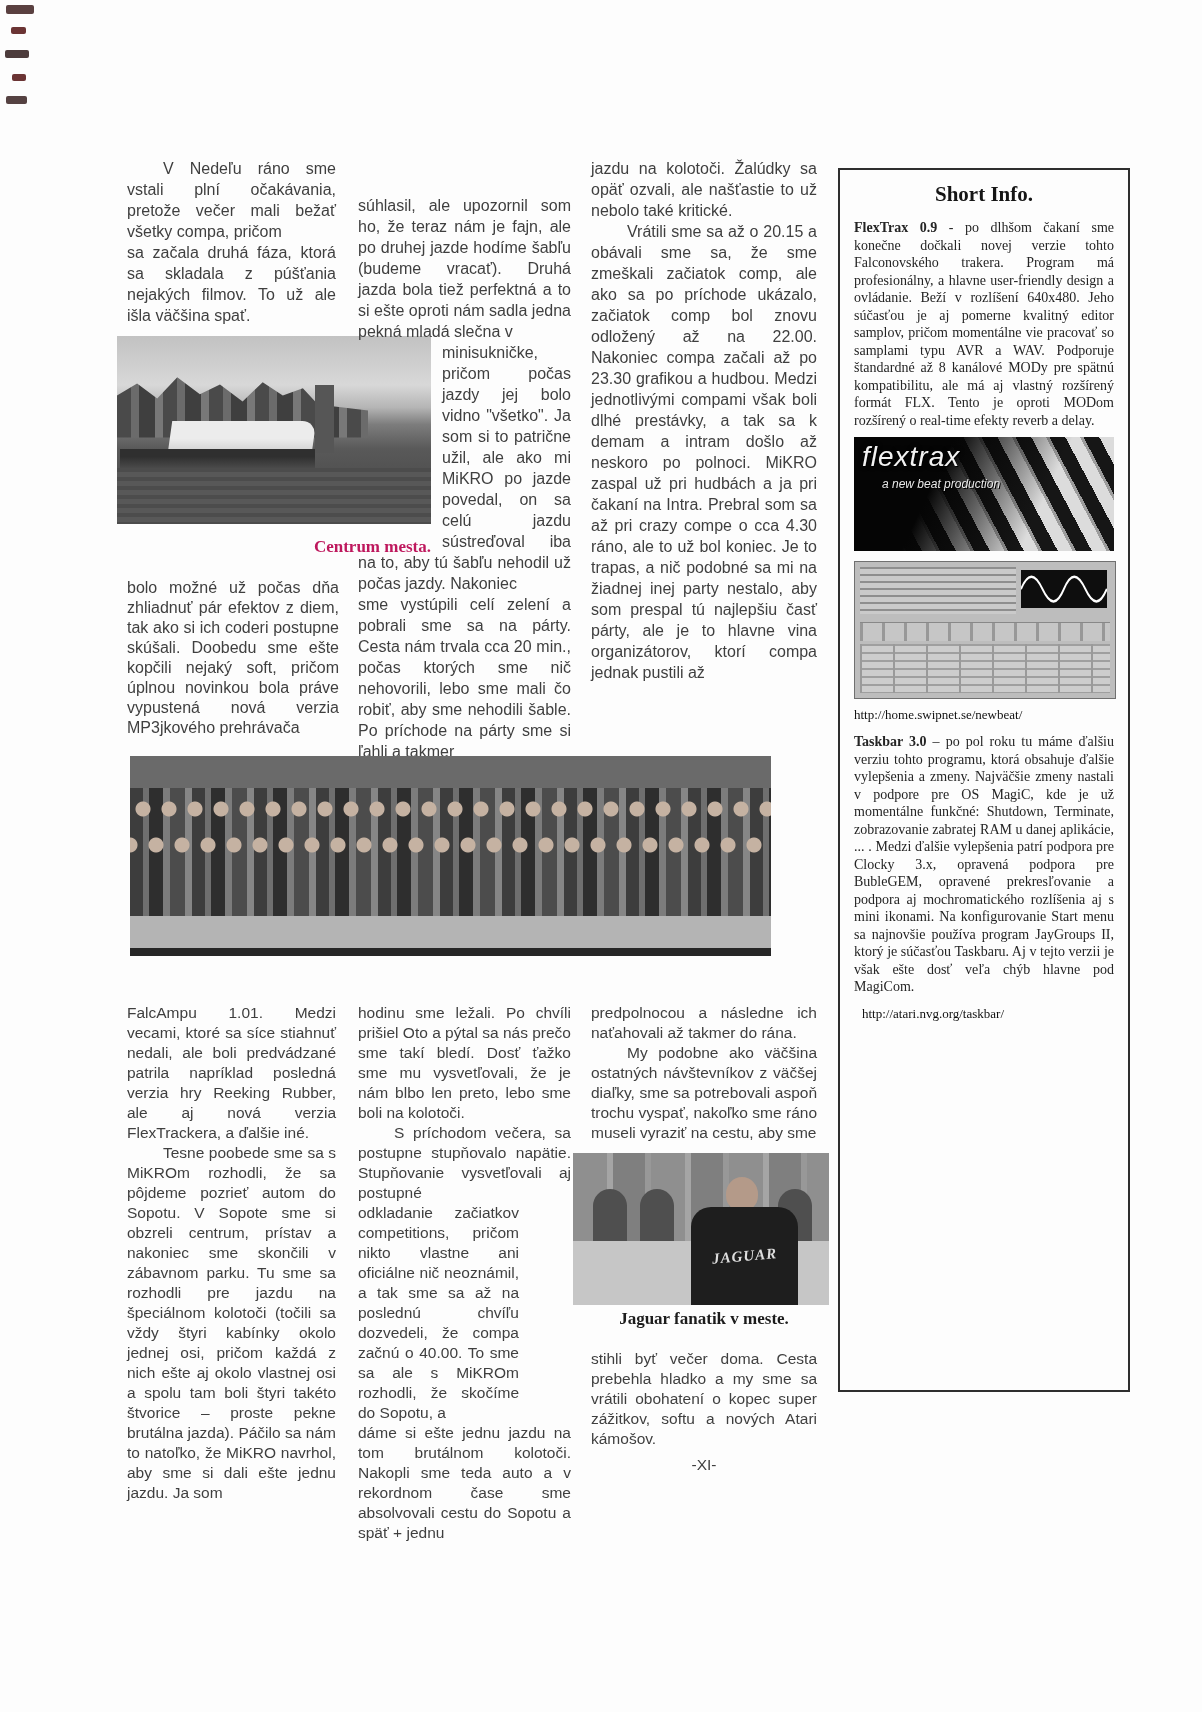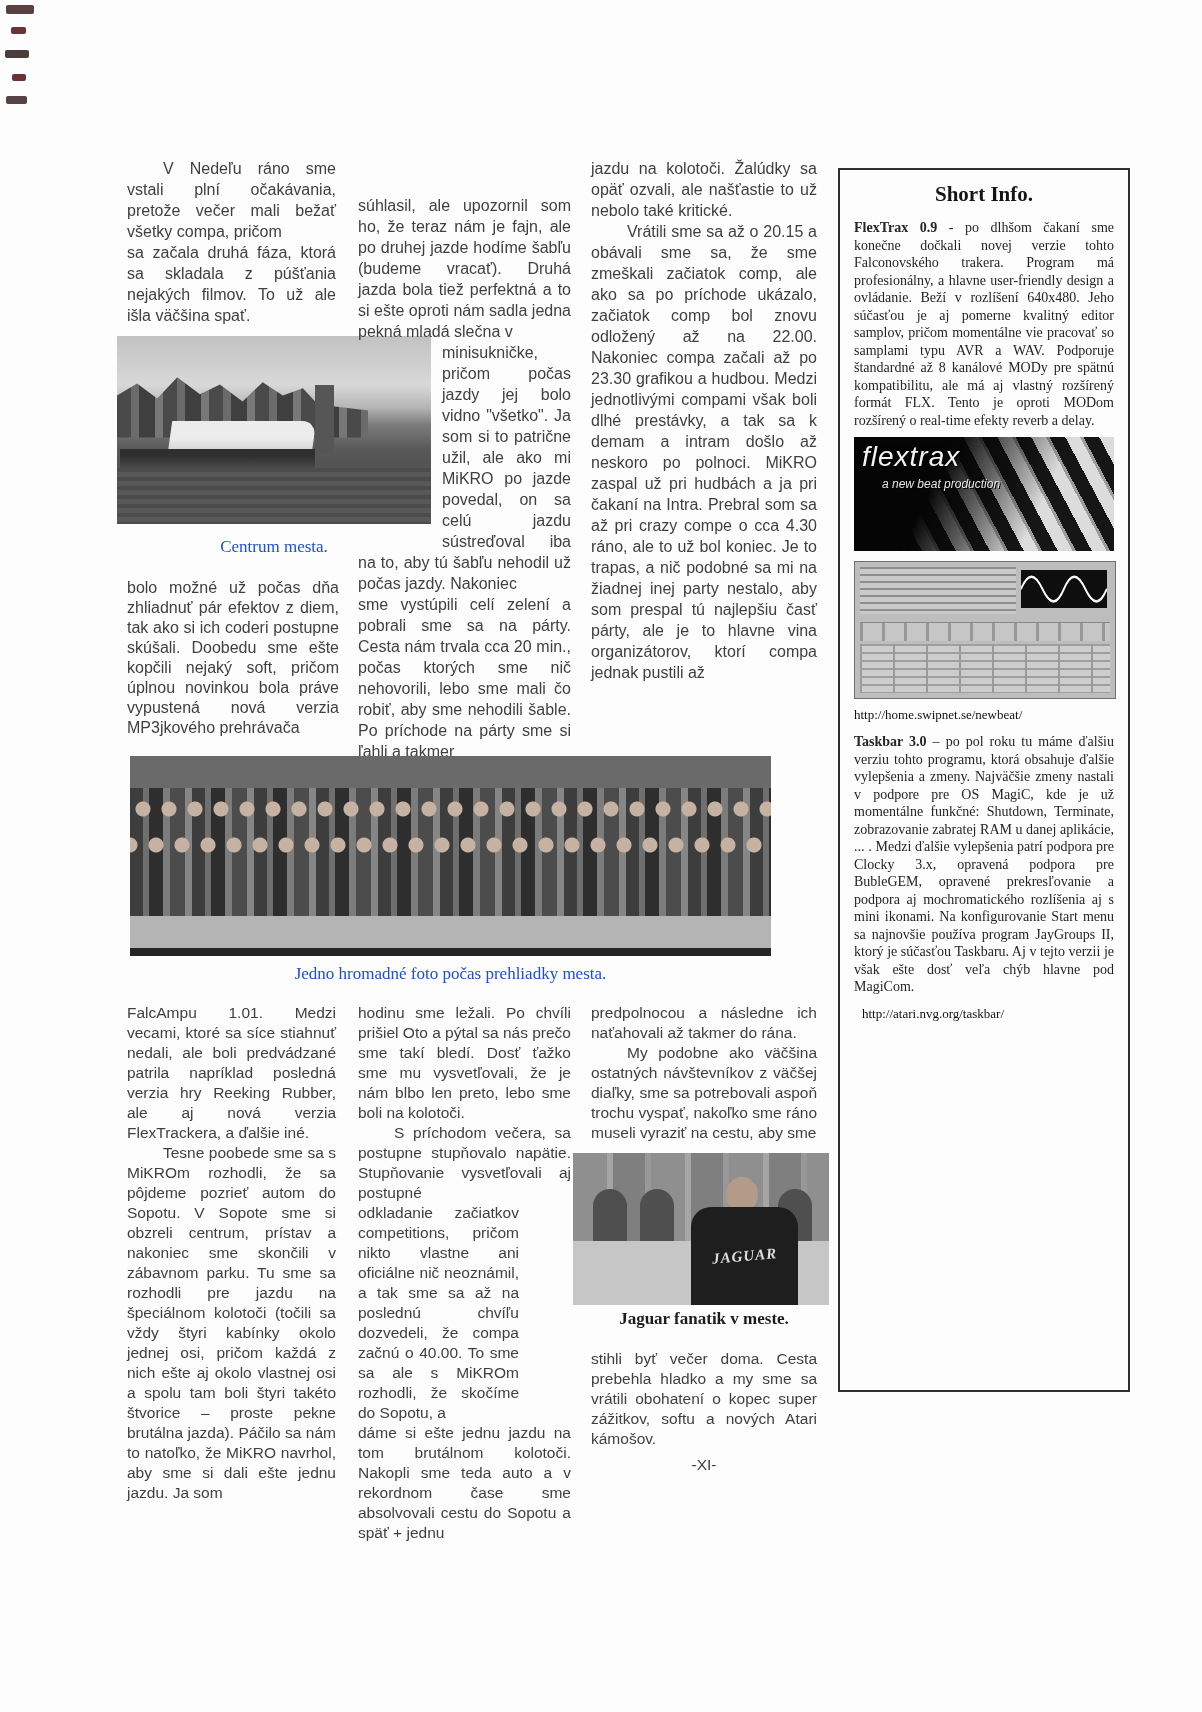--- a/index.html
+++ b/index.html
@@ -3,22 +3,22 @@
 <meta charset="utf-8">
 <style>
   html,body{margin:0;padding:0;background:#e9e9e9;}
   .page{position:relative;width:1202px;height:1712px;background:#fdfdfd;overflow:hidden;
         font-family:"Liberation Sans",sans-serif;color:#3f3f3f;}
   
   .body-p{margin:0;font-size:16px;line-height:21px;text-align:justify;}
   .bot .body-p{font-size:15.5px;line-height:20px;}
   .ind{text-indent:36px;}
   .abs{position:absolute;}
-  .caption{position:absolute;font-family:"Liberation Serif",serif;font-weight:normal;
-           font-size:17px;color:#1d4ed8;text-align:center;}
+  .caption{position:absolute;font-family:"Liberation Serif",serif;font-weight:bold;
+           font-size:17px;color:#be185d;text-align:right;}
   
   .c1a{left:127px;top:158px;width:209px;}
   .c1b{left:127px;top:578px;width:212px;}
   .c2 {left:358px;top:158px;width:213px;margin-top:37px;}
   .c3 {left:591px;top:158px;width:226px;}
   .c1c{left:127px;top:1003px;width:209px;}
   .c2b{left:358px;top:1003px;width:213px;}
   .c3b{left:591px;top:1003px;width:226px;}
   .wrap-spacer{float:left;width:84px;height:192px;}
   .narrow{padding-right:52px;}
@@ -125,21 +125,20 @@
 
   <div class="abs c3">
     <p class="body-p">jazdu na kolotoči. Žalúdky sa opäť ozvali, ale našťastie to už nebolo také kritické.</p>
     <p class="body-p ind">Vrátili sme sa až o 20.15 a obávali sme sa, že sme zmeškali začiatok comp, ale ako sa po príchode ukázalo, začiatok comp bol znovu odložený až na 22.00. Nakoniec compa začali až po 23.30 grafikou a hudbou. Medzi jednotlivými compami však boli dlhé prestávky, a tak sa k demam a intram došlo až neskoro po polnoci. MiKRO zaspal už pri hudbách a ja pri čakaní na Intra. Prebral som sa až pri crazy compe o cca 4.30 ráno, ale to už bol koniec. Je to trapas, a nič podobné sa mi na žiadnej inej party nestalo, aby som prespal tú najlepšiu časť párty, ale je to hlavne vina organizátorov, ktorí compa jednak pustili až</p>
   </div>
 
   <div class="photo-group">
     <div class="group-heads"></div>
     <div class="group-heads r2"></div>
   </div>
-  <div class="caption" style="left:130px;top:964px;width:641px;">Jedno hromadné foto počas prehliadky mesta.</div>
 
   <div class="abs c1c bot">
     <p class="body-p">FalcAmpu 1.01. Medzi vecami, ktoré sa síce stiahnuť nedali, ale boli predvádzané patrila napríklad posledná verzia hry Reeking Rubber, ale aj nová verzia FlexTrackera, a ďalšie iné.</p>
     <p class="body-p ind">Tesne poobede sme sa s MiKROm rozhodli, že sa pôjdeme pozrieť autom do Sopotu. V Sopote sme si obzreli centrum, prístav a nakoniec sme skončili v zábavnom parku. Tu sme sa rozhodli pre jazdu na špeciálnom kolotoči (točili sa vždy štyri kabínky okolo jednej osi, pričom každá z nich ešte aj okolo vlastnej osi a spolu tam boli štyri takéto štvorice – proste pekne brutálna jazda). Páčilo sa nám to natoľko, že MiKRO navrhol, aby sme si dali ešte jednu jazdu. Ja som</p>
   </div>
 
   <div class="abs c2b bot">
     <p class="body-p">hodinu sme ležali. Po chvíli prišiel Oto a pýtal sa nás prečo sme takí bledí. Dosť ťažko sme mu vysvetľovali, že je nám blbo len preto, lebo sme boli na kolotoči.</p>
     <p class="body-p ind">S príchodom večera, sa postupne stupňovalo napätie. Stupňovanie vysvetľovali aj postupné</p>
     <p class="body-p narrow">odkladanie začiatkov competitions, pričom nikto vlastne ani oficiálne nič neoznámil, a tak sme sa až na poslednú chvíľu dozvedeli, že compa začnú o 40.00. To sme sa ale s MiKROm rozhodli, že skočíme do Sopotu, a</p>

